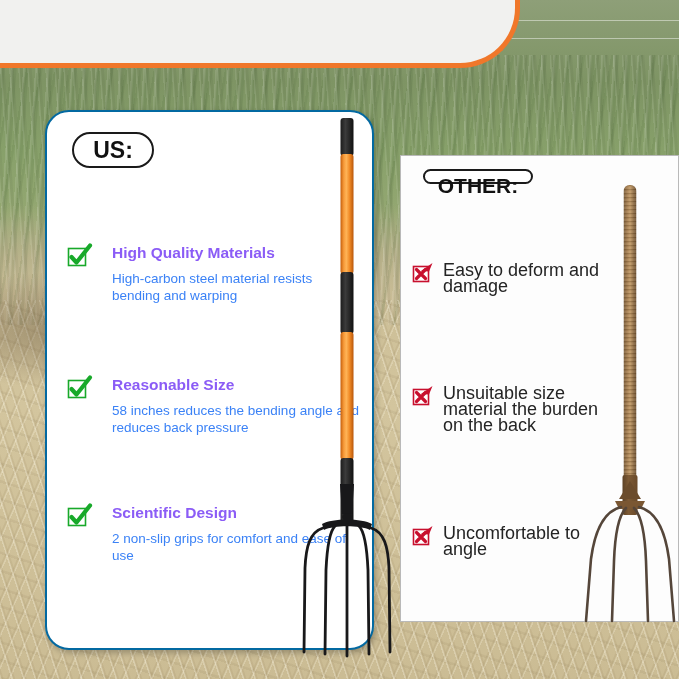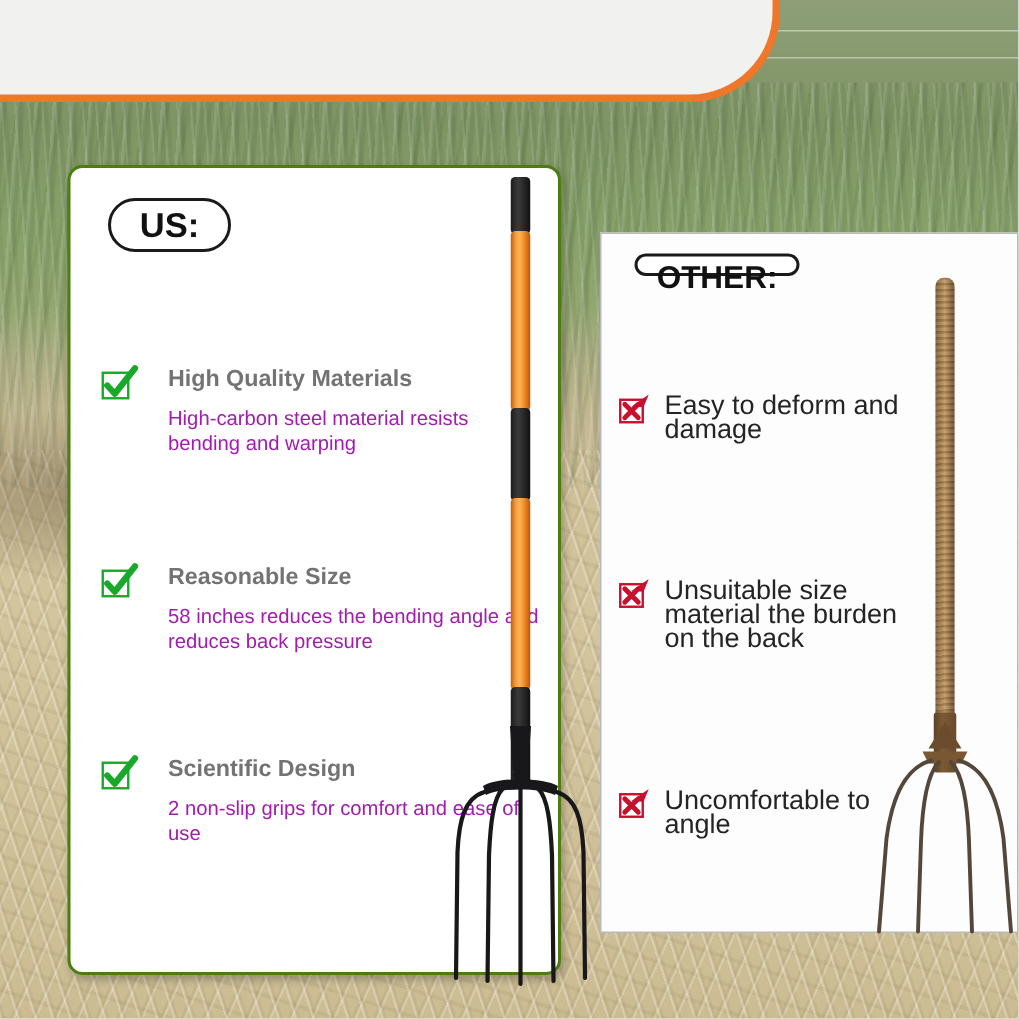--- a/index.html
+++ b/index.html
@@ -119,48 +119,48 @@
     width:110px;height:15px;line-height:29px;
     font-size:21px;
     z-index:7;
   }
 
   
   .card-us{
     position:absolute;left:45px;top:110px;
     width:329px;height:540px;
     background:#fff;
-    border:2px solid #4d7c0f;
-    border-radius:10px;
+    border:2px solid #0369a1;
+    border-radius:24px;
     box-sizing:border-box;
     box-shadow:2px 3px 6px rgba(0,0,0,.25);
     z-index:8;
     overflow:hidden;
   }
   .pill-us{
     position:absolute;left:25px;top:20px;
     width:82px;height:36px;line-height:33px;
     font-size:23px;
     z-index:10;
   }
 
   
   .feat{position:absolute;left:20px;width:300px;z-index:10;}
   .feat .icon-check{
     position:absolute;left:0;top:0;width:26px;height:26px;
   }
   .feat .f-title{
     position:absolute;left:45px;top:2px;
-    font-size:15.5px;font-weight:bold;color:#737373;
+    font-size:15.5px;font-weight:bold;color:#8b5cf6;
     white-space:nowrap;
   }
   .feat .f-desc{
     position:absolute;left:45px;top:28px;
     width:250px;
-    font-size:13.5px;color:#a21caf;line-height:17px;
+    font-size:13.5px;color:#3b82f6;line-height:17px;
   }
 
   
   .con{position:absolute;left:10px;width:215px;z-index:8;}
   .con .icon-x{position:absolute;left:0;top:0;width:24px;height:24px;}
   .con .c-text{
     position:absolute;left:32px;top:1px;
     width:180px;
     font-size:18px;color:#242424;line-height:16px;
   }

